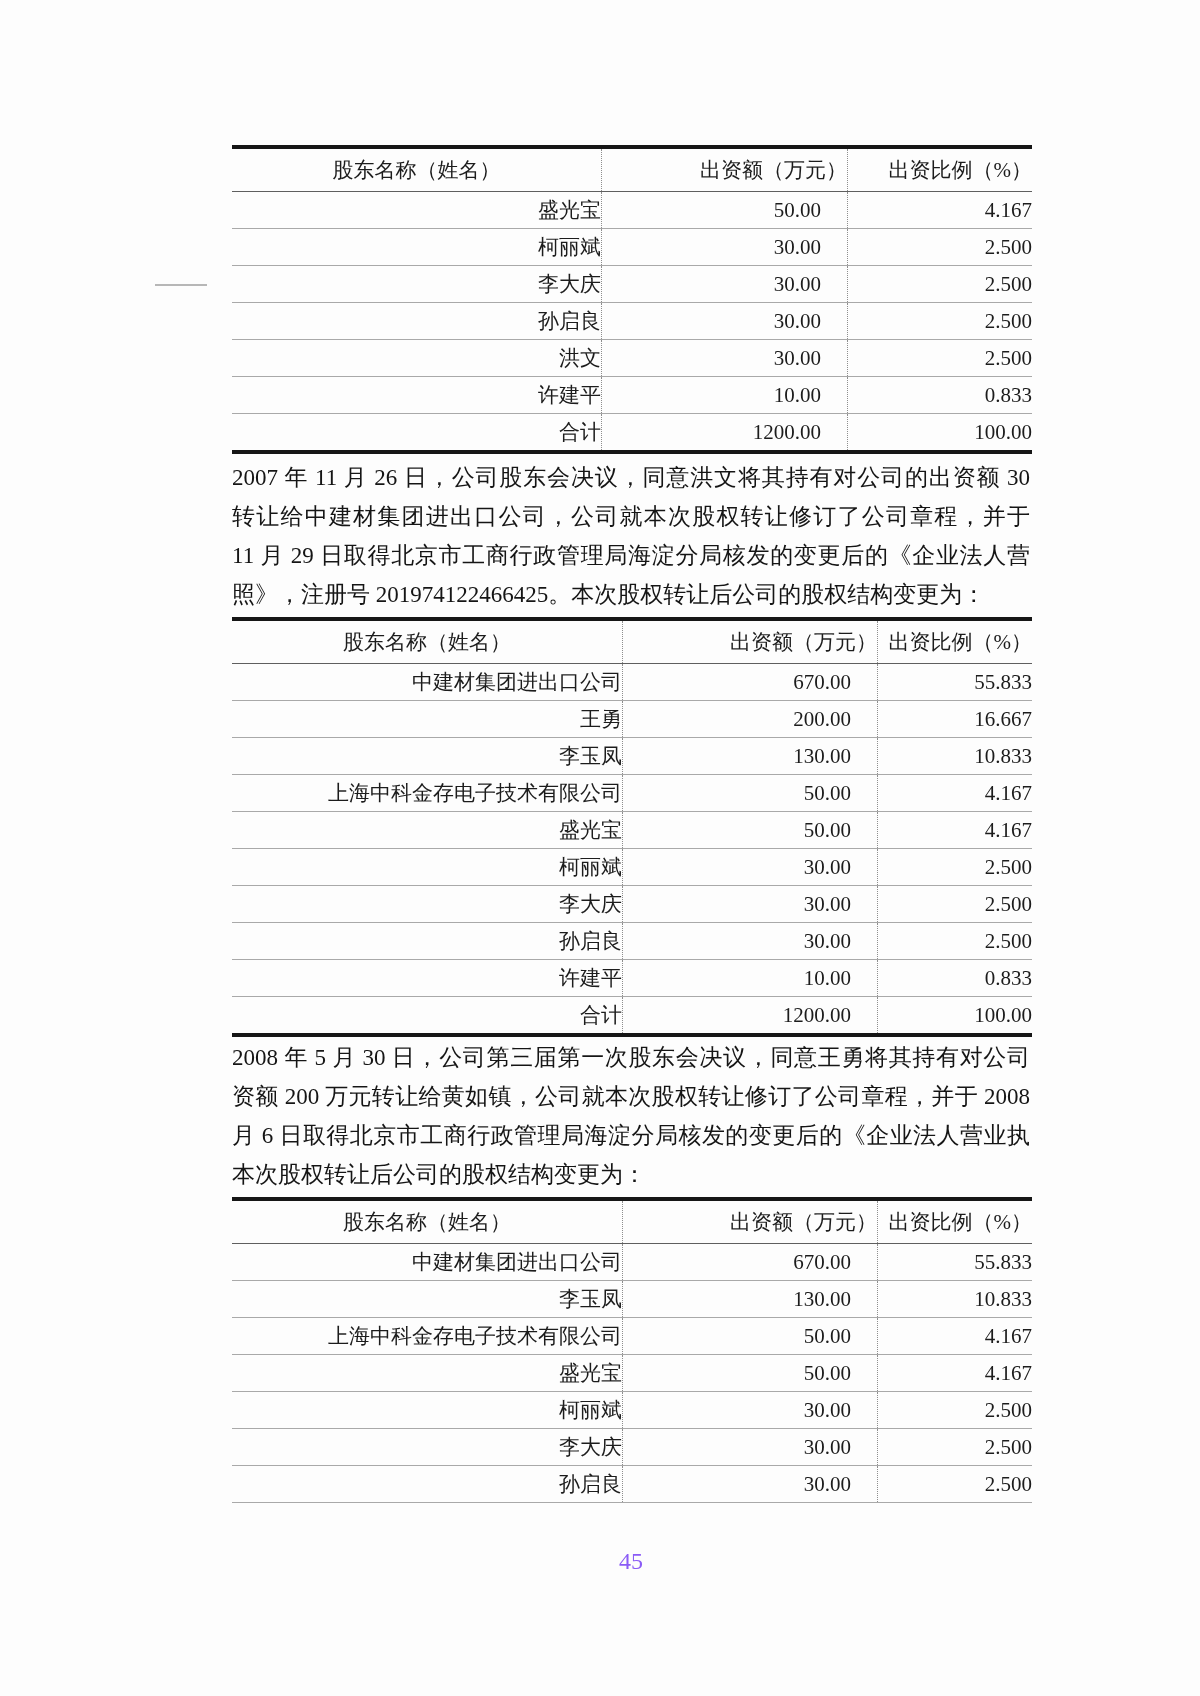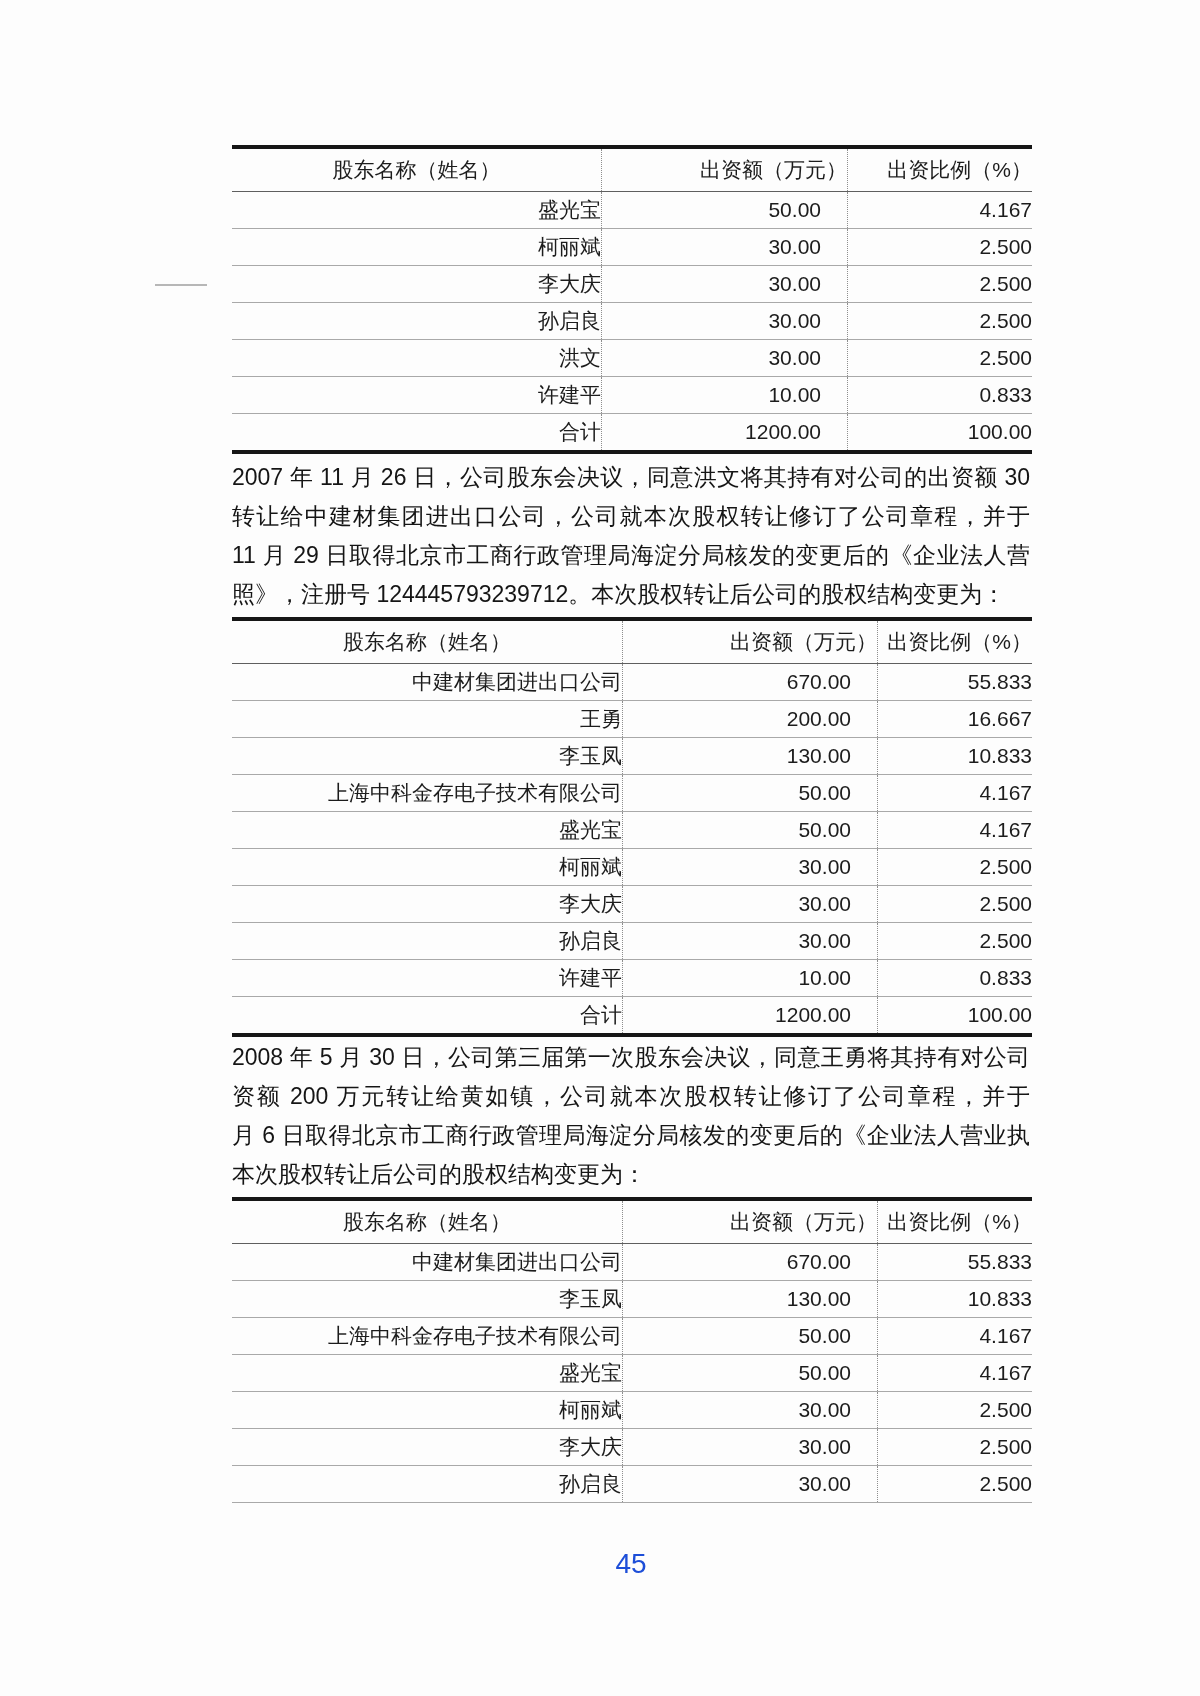--- a/index.html
+++ b/index.html
@@ -1,20 +1,20 @@
 <!DOCTYPE html>
 <html><head>
 <meta charset="utf-8">
 <style>
   html,body { margin:0; padding:0; background:#ffffff; }
   .page {
     position:relative;
     width:1200px; height:1696px;
     background:#fdfdfd;
-    font-family:Liberation Sans, sans-serif;
+    font-family:Liberation Serif, serif;
     color:#1a1a1a;
     overflow:hidden;
   }
   .margin-mark {
     position:absolute; left:155px; top:284px;
     width:52px; height:2px; background:#b7b7b7;
   }
   
   table.shares {
     position:absolute; left:232px;
@@ -58,21 +58,21 @@
   #para1 { top:458px; }
   #para2 { top:1038px; }
   .para .line {
     height:39px; overflow:hidden;
     text-align:justify; text-align-last:justify;
   }
   .para .line.last { text-align-last:left; }
   
   .page-number {
     position:absolute; left:232px; top:1548px; width:798px;
-    text-align:center; font-size:28px; color:#1d4ed8;
+    text-align:center; font-size:24px; color:#8b5cf6;
   }
 </style>
 </head>
 <body>
 
 <div class="page">
 
   <div class="margin-mark"></div>
 
   <table id="table1" class="shares t1">
@@ -117,21 +117,21 @@
           <td class="amount">1200.00</td>
           <td class="pct">100.00</td>
         </tr>
       </tbody>
     </table>
 
   <div id="para1" class="para">
     <div class="line">2007 年 11 月 26 日，公司股东会决议，同意洪文将其持有对公司的出资额 30 万元</div>
     <div class="line">转让给中建材集团进出口公司，公司就本次股权转让修订了公司章程，并于 2007 年</div>
     <div class="line">11 月 29 日取得北京市工商行政管理局海淀分局核发的变更后的《企业法人营业执</div>
-    <div class="line last">照》，注册号 124445793239712。本次股权转让后公司的股权结构变更为：</div>
+    <div class="line last">照》，注册号 201974122466425。本次股权转让后公司的股权结构变更为：</div>
   </div>
 
   <table id="table2" class="shares t23">
       <tbody>
         <tr>
           <th>股东名称（姓名）</th>
           <th>出资额（万元）</th>
           <th>出资比例（%）</th>
         </tr>
         <tr class="">

